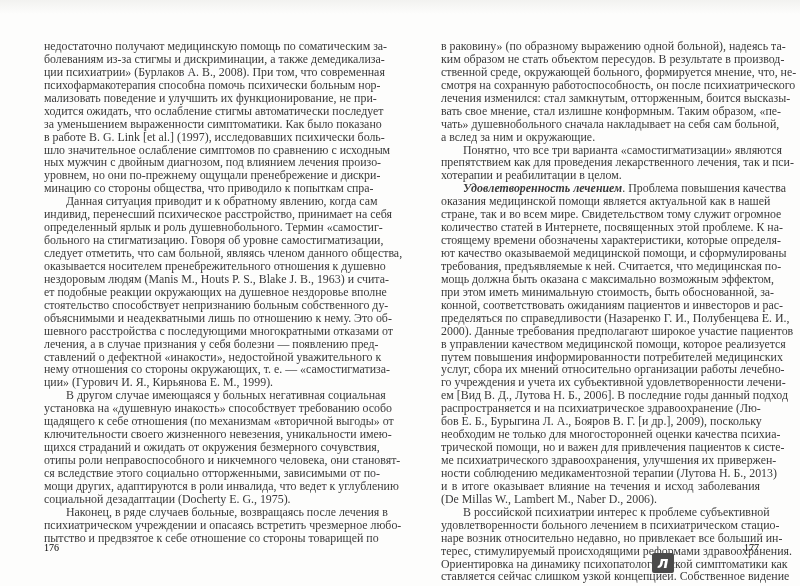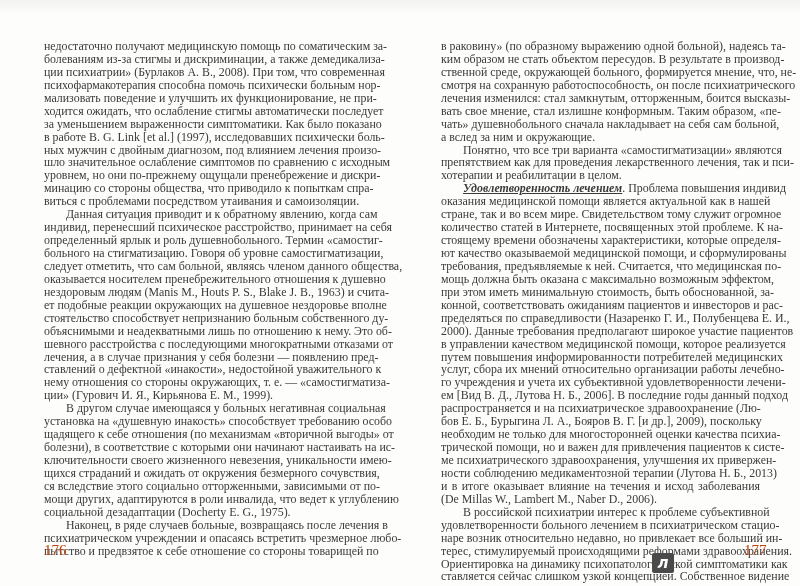--- a/index.html
+++ b/index.html
@@ -19,23 +19,23 @@
     font-size:11.9px;
     line-height:12.95px;
     text-align:justify;
     hyphens:manual;
   }
   .page.left .text { left:44px; top:40px; width:318px; }
   .page.right .text { left:41px; top:40px; width:319px; }
   .line { display:block; white-space:nowrap; text-align:justify; text-align-last:justify; height:12.95px; }
   .line.last { text-align-last:left; }
   .indent { padding-left:22px; }
-  .ital { font-weight:bold; font-style:italic;text-decoration:underline; }
+  .ital { font-weight:bold; font-style:italic; }
   .folio {
-    position:absolute; font-size:15px; color:#c2410c;
+    position:absolute; font-size:10px; color:#000000;
   }
   .page.left .folio { left:44px; top:542px; }
   .logo {
     position:absolute; left:652px; top:553px; width:22px; height:20px;
     background:#4a4a4a; border-radius:2px;
     color:#fff; font-family:"DejaVu Sans",sans-serif; font-weight:bold; font-style:italic;
     font-size:15px; line-height:20px; text-align:center;
   }
   .topshadow {
     position:absolute; left:0; right:0; top:0; height:14px;
@@ -51,46 +51,45 @@
   <div class="page left">
     <div class="text" id="left-text">
         <span class="line">недостаточно получают медицинскую помощь по соматическим за-</span>
         <span class="line">болеваниям из-за стигмы и дискриминации, а также демедикализа-</span>
         <span class="line">ции психиатрии» (Бурлаков А. В., 2008). При том, что современная</span>
         <span class="line">психофармакотерапия способна помочь психически больным нор-</span>
         <span class="line">мализовать поведение и улучшить их функционирование, не при-</span>
         <span class="line">ходится ожидать, что ослабление стигмы автоматически последует</span>
         <span class="line">за уменьшением выраженности симптоматики. Как было показано</span>
         <span class="line">в работе B. G. Link [et al.] (1997), исследовавших психически боль-</span>
+        <span class="line">шло значительное ослабление симптомов по сравнению с исходным</span>
         <span class="line">ных мужчин с двойным диагнозом, под влиянием лечения произо-</span>
-        <span class="line">шло значительное ослабление симптомов по сравнению с исходным</span>
         <span class="line">уровнем, но они по-прежнему ощущали пренебрежение и дискри-</span>
         <span class="line">минацию со стороны общества, что приводило к попыткам спра-</span>
-        <span class="line last">виться с проблемами посредством утаивания и самоизоляции.</span>
         <span class="line indent">Данная ситуация приводит и к обратному явлению, когда сам</span>
         <span class="line">индивид, перенесший психическое расстройство, принимает на себя</span>
         <span class="line">определенный ярлык и роль душевнобольного. Термин «самостиг-</span>
         <span class="line">больного на стигматизацию. Говоря об уровне самостигматизации,</span>
         <span class="line">следует отметить, что сам больной, являясь членом данного общества,</span>
         <span class="line">оказывается носителем пренебрежительного отношения к душевно</span>
         <span class="line">нездоровым людям (Manis M., Houts P. S., Blake J. B., 1963) и счита-</span>
         <span class="line">ет подобные реакции окружающих на душевное нездоровье вполне</span>
         <span class="line">стоятельство способствует непризнанию больным собственного ду-</span>
         <span class="line">объяснимыми и неадекватными лишь по отношению к нему. Это об-</span>
         <span class="line">шевного расстройства с последующими многократными отказами от</span>
         <span class="line">лечения, а в случае признания у себя болезни — появлению пред-</span>
         <span class="line">ставлений о дефектной «инакости», недостойной уважительного к</span>
         <span class="line">нему отношения со стороны окружающих, т. е. — «самостигматиза-</span>
         <span class="line last">ции» (Гурович И. Я., Кирьянова Е. М., 1999).</span>
         <span class="line indent">В другом случае имеющаяся у больных негативная социальная</span>
         <span class="line">установка на «душевную инакость» способствует требованию особо</span>
         <span class="line">щадящего к себе отношения (по механизмам «вторичной выгоды» от</span>
-        <span class="line">болезни), в соответствие с которыми они начинают настаивать на ис-</span>
         <span class="line">ключительности своего жизненного невезения, уникальности имею-</span>
         <span class="line">щихся страданий и ожидать от окружения безмерного сочувствия,</span>
+        <span class="line">отипы роли неправоспособного и никчемного человека, они становят-</span>
         <span class="line">ся вследствие этого социально отторженными, зависимыми от по-</span>
         <span class="line">мощи других, адаптируются в роли инвалида, что ведет к углублению</span>
         <span class="line last">социальной дезадаптации (Docherty E. G., 1975).</span>
         <span class="line indent">Наконец, в ряде случаев больные, возвращаясь после лечения в</span>
         <span class="line">психиатрическом учреждении и опасаясь встретить чрезмерное любо-</span>
         <span class="line">пытство и предвзятое к себе отношение со стороны товарищей по</span>
       </div>
     <div class="folio">176</div>
   </div>
 
@@ -100,21 +99,21 @@
         <span class="line">ким образом не стать объектом пересудов. В результате в производ-</span>
         <span class="line">ственной среде, окружающей больного, формируется мнение, что, не-</span>
         <span class="line">смотря на сохранную работоспособность, он после психиатрического</span>
         <span class="line">лечения изменился: стал замкнутым, отторженным, боится высказы-</span>
         <span class="line">вать свое мнение, стал излишне конформным. Таким образом, «пе-</span>
         <span class="line">чать» душевнобольного сначала накладывает на себя сам больной,</span>
         <span class="line last">а вслед за ним и окружающие.</span>
         <span class="line indent">Понятно, что все три варианта «самостигматизации» являются</span>
         <span class="line">препятствием как для проведения лекарственного лечения, так и пси-</span>
         <span class="line last">хотерапии и реабилитации в целом.</span>
-        <span class="line indent"><span class="ital">Удовлетворенность лечением</span><span>. Проблема повышения индивид</span></span>
+        <span class="line indent"><span class="ital">Удовлетворенность лечением</span><span>. Проблема повышения качества</span></span>
         <span class="line">оказания медицинской помощи является актуальной как в нашей</span>
         <span class="line">стране, так и во всем мире. Свидетельством тому служит огромное</span>
         <span class="line">количество статей в Интернете, посвященных этой проблеме. К на-</span>
         <span class="line">стоящему времени обозначены характеристики, которые определя-</span>
         <span class="line">ют качество оказываемой медицинской помощи, и сформулированы</span>
         <span class="line">требования, предъявляемые к ней. Считается, что медицинская по-</span>
         <span class="line">мощь должна быть оказана с максимально возможным эффектом,</span>
         <span class="line">при этом иметь минимальную стоимость, быть обоснованной, за-</span>
         <span class="line">конной, соответствовать ожиданиям пациентов и инвесторов и рас-</span>
         <span class="line">пределяться по справедливости (Назаренко Г. И., Полубенцева Е. И.,</span>

